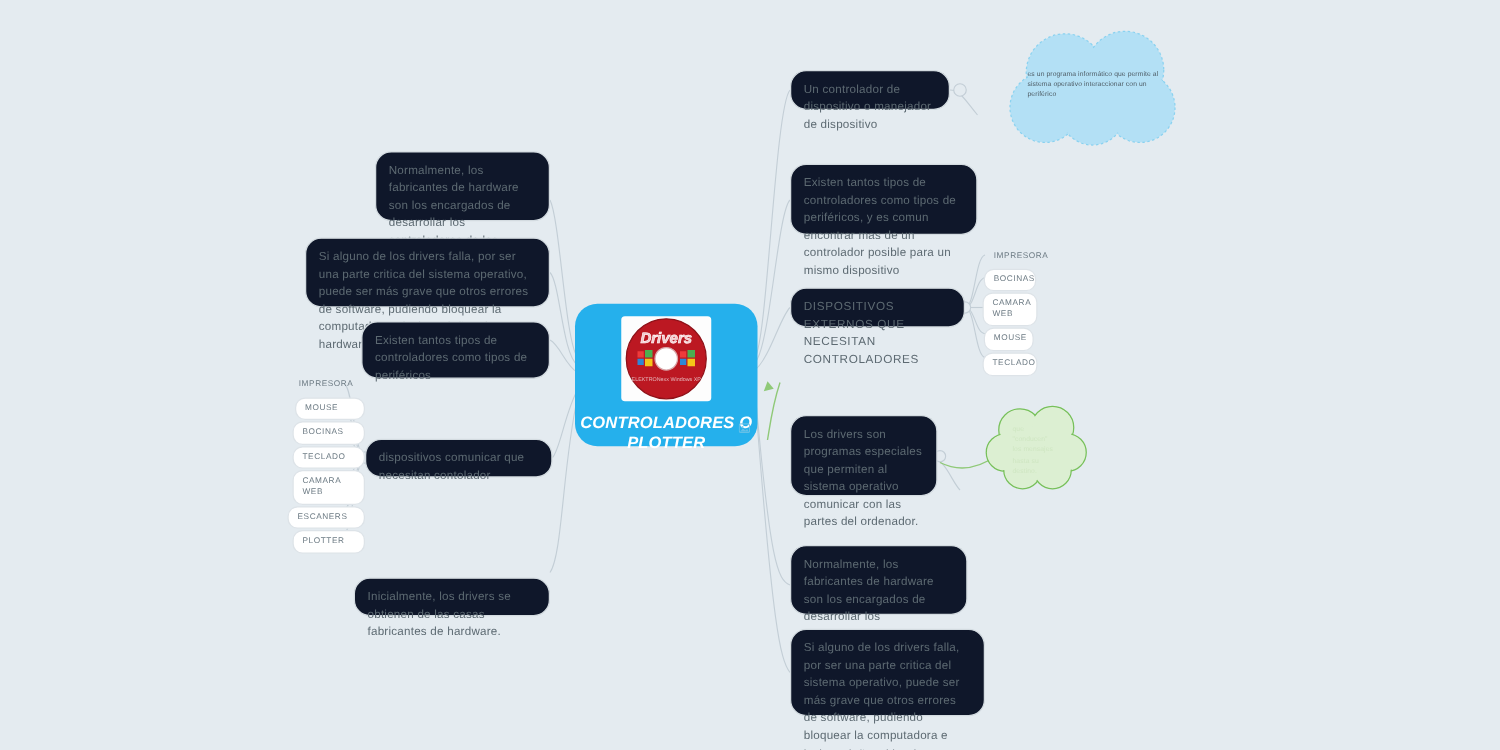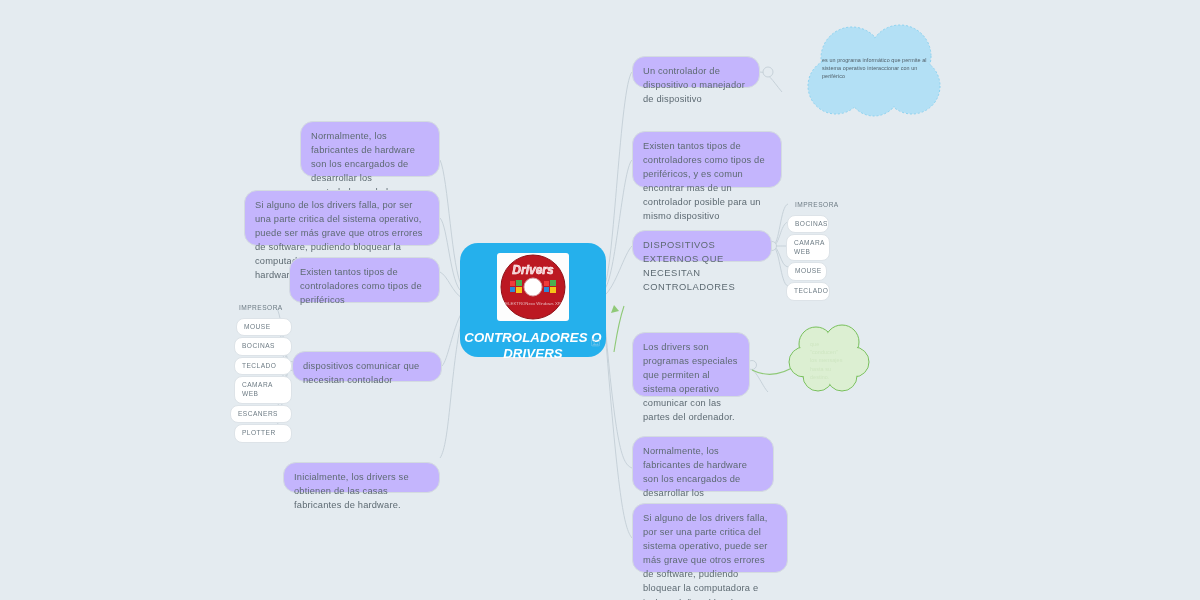--- a/index.html
+++ b/index.html
@@ -26,21 +26,21 @@
     left: 0;
     top: 0;
     width: 1200px;
     height: 600px;
     pointer-events: none;
   }
   
   .node {
     position: absolute;
     box-sizing: border-box;
-    background: #c4b5fd;
+    background: #0f172a;
     border: 1px solid #d3dbe0;
     border-radius: 13px;
     color: #5d6a72;
     font-size: 9.3px;
     line-height: 14.1px;
     padding: 7px 10px 8px 10px;
     letter-spacing: .02em;
   }
   .node.caps {
     letter-spacing: .055em;
@@ -191,21 +191,21 @@
           <rect x="45" y="28" width="5" height="5" fill="#ee3b3b"></rect>
           <rect x="51" y="27" width="6" height="6" fill="#4caf50"></rect>
           <rect x="45" y="34" width="5" height="5" fill="#2f86d6"></rect>
           <rect x="51" y="34" width="6" height="6" fill="#f5c518"></rect>
         </g>
         <circle cx="34" cy="34" r="9" fill="#ffffff"></circle>
         <circle cx="34" cy="34" r="9" fill="none" stroke="#d8a5a8" stroke-width="1"></circle>
         <text x="34" y="52" text-anchor="middle" fill="#e6b9bd" font-family="Liberation Sans, sans-serif" font-size="4.3">ELEKTRONexx Windows XP</text>
       </svg>
     </div>
-    <div class="central-title">CONTROLADORES O DRIVERS</div>
+    <div class="central-title">CONTROLADORES O PLOTTER</div>
     <svg class="attach-icon" viewBox="0 0 12 12">
       <rect x="0.5" y="1.5" width="11" height="9" rx="1.5" fill="none" stroke="#6fc3e8" stroke-width="1.2"></rect>
       <circle cx="4" cy="5" r="1.2" fill="#6fc3e8"></circle>
       <path d="M1.5,9.5 L4.5,6.5 L7,8.5 L9,7 L10.5,9.5 Z" fill="#6fc3e8"></path>
     </svg>
   </div>
 
   <div class="node" style="left:300px; top:121px; width:140px; height:56px;">
     <span>Normalmente, los fabricantes de hardware son los encargados de desarrollar los controladores de los dispositivos que manufacturan,</span>
   </div>

